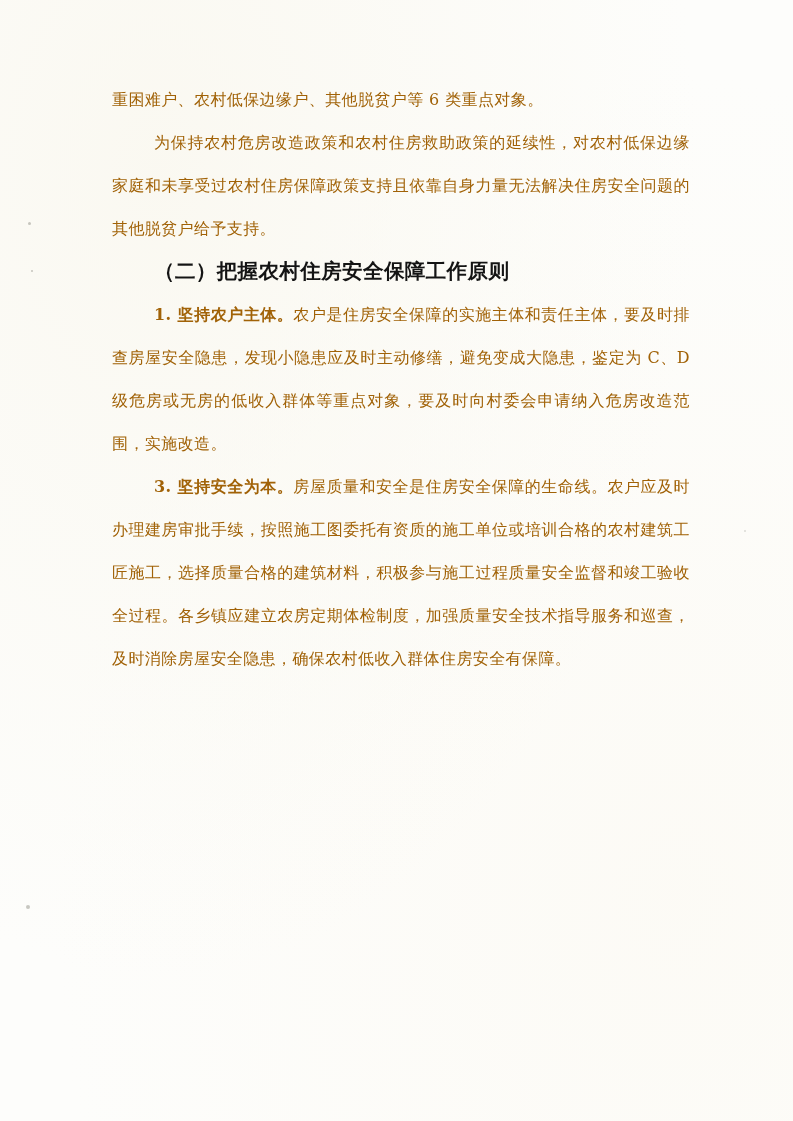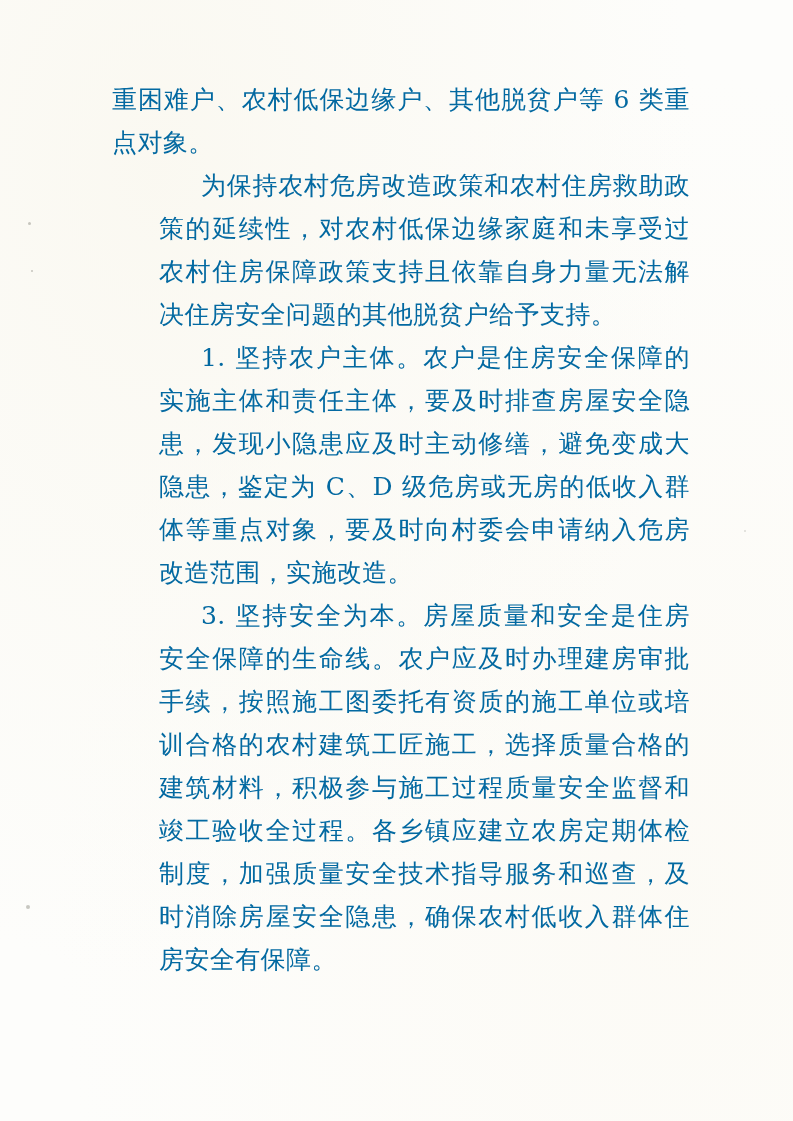--- a/index.html
+++ b/index.html
@@ -32,44 +32,43 @@
       radial-gradient(ellipse at 85% 80%, rgba(252,250,244,0.8) 0%, rgba(253,253,251,0) 65%);
     pointer-events: none;
   }
   .content {
     position: absolute;
     left: 112px;
     top: 78px;
     width: 578px;
   }
   .para {
-    font-size: 25px;
+    font-size: 16px;
     line-height: 43px;
-    color: #0369a1;
+    color: #a16207;
     text-align: justify;
     text-justify: inter-ideograph;
     letter-spacing: 0.4px;
     margin: 0;
     font-family: "DejaVu Serif", serif;
   }
   .indent {
     text-indent: 42px;
-    margin-left: 47px;
   }
   .heading {
     font-size: 20.5px;
     line-height: 43px;
     color: #141414;
     font-weight: bold;
     text-indent: 42px;
     margin: 0;
     letter-spacing: 0.4px;
   }
   .lead {
-    font-weight: normal;
+    font-weight: bold;
   }
   
   .speck {
     position: absolute;
     background: #9a9a92;
     border-radius: 50%;
     opacity: 0.55;
   }
   .s1 { left: 28px;  top: 222px; width: 3px;  height: 3px; }
   .s2 { left: 31px;  top: 270px; width: 2px;  height: 2px; }
@@ -86,19 +85,20 @@
   <span class="speck s3"></span>
   <span class="speck s4"></span>
 
   <div class="content">
 
     <p class="para">重困难户、农村低保边缘户、其他脱贫户等 6 类重点对象。</p>
 
     <p class="para indent">为保持农村危房改造政策和农村住房救助政策的延续性，对农村低保边缘家庭和未享受过农村住房保障政策支持且依靠自身力量无法解决住房安全问题的其他脱贫户给予支持。</p>
 
 
+    <p class="heading">（二）把握农村住房安全保障工作原则</p>
 
     <p class="para indent"><span class="lead">1. 坚持农户主体。</span><span>农户是住房安全保障的实施主体和责任主体，要及时排查房屋安全隐患，发现小隐患应及时主动修缮，避免变成大隐患，鉴定为 C、D 级危房或无房的低收入群体等重点对象，要及时向村委会申请纳入危房改造范围，实施改造。</span></p>
 
     <p class="para indent"><span class="lead">3. 坚持安全为本。</span><span>房屋质量和安全是住房安全保障的生命线。农户应及时办理建房审批手续，按照施工图委托有资质的施工单位或培训合格的农村建筑工匠施工，选择质量合格的建筑材料，积极参与施工过程质量安全监督和竣工验收全过程。各乡镇应建立农房定期体检制度，加强质量安全技术指导服务和巡查，及时消除房屋安全隐患，确保农村低收入群体住房安全有保障。</span></p>
 
   </div>
 </div>
 
 </body></html>

